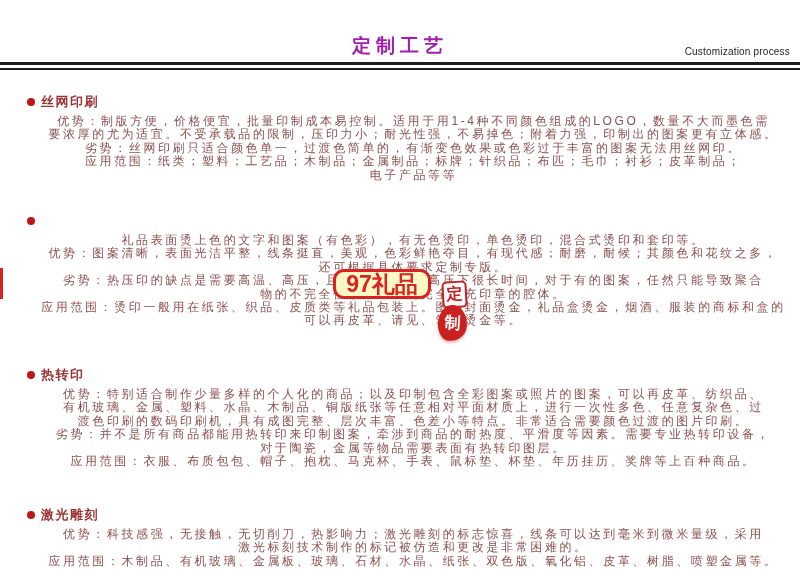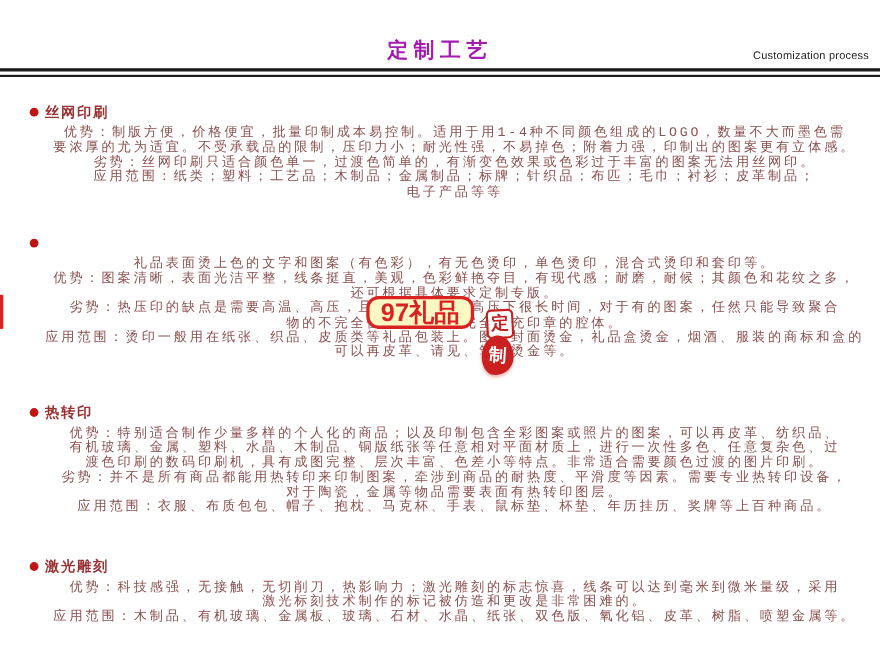--- a/index.html
+++ b/index.html
@@ -31,21 +31,21 @@
   .section{position:absolute;left:27px;width:760px;text-align:center;}
   .sec-head{display:flex;align-items:center;height:14px;margin-bottom:6px;}
   .bullet{
     width:8px;height:8px;border-radius:50%;
     background:#c01515;flex:0 0 auto;margin-right:6px;
   }
   .sec-title{
     font-size:13px;font-weight:bold;color:#993333;
     letter-spacing:1.5px;white-space:nowrap;
   }
-  .sec-body{padding-left:13px;font-family:Liberation Mono, monospace;}
+  .sec-body{padding-left:13px;}
   .bline{
     font-size:12px;color:#8a5050;
     letter-spacing:2.6px;line-height:13.4px;
     white-space:nowrap;
   }
   .s1{top:95px;}
   .s2{top:214px;}
   .s3{top:368px;}
   .s4{top:508px;}
 

